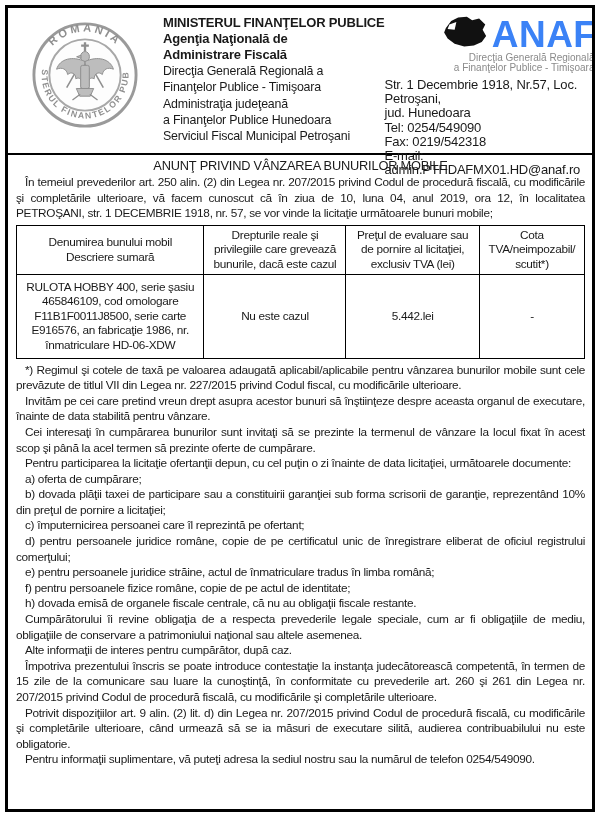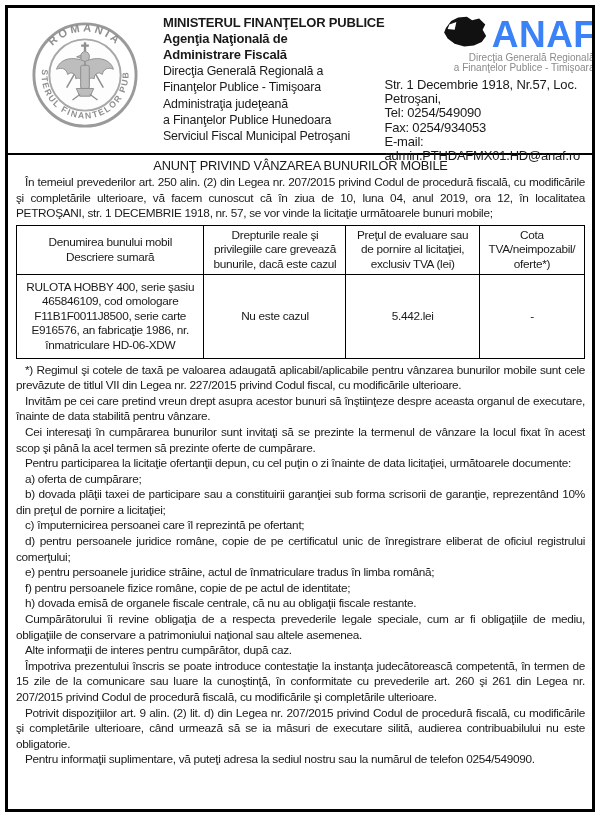--- a/index.html
+++ b/index.html
@@ -107,22 +107,23 @@
           <polygon points="7,12 15,9 13,18 5,17" fill="#fff"></polygon>
         </svg>
         <span class="anaf-word">ANAF</span>
       </div>
       <div class="anaf-caption">
         <div>Direcţia Generală Regională</div>
         <div>a Finanţelor Publice - Timişoara</div>
       </div>
       <div class="contact">
           <div>Str. 1 Decembrie 1918, Nr.57, Loc. Petroşani,</div>
+          <div>jud. Hunedoara</div>
           <div>Tel: 0254/549090</div>
-          <div>Fax: 0254/934053</div>
+          <div>Fax: 0219/542318</div>
           <div>E-mail:</div>
           <div>admin.PTHDAFMX01.HD@anaf.ro</div>
         </div>
     </div>
   </header>
 
   <main class="doc-body">
     <h1 class="doc-title">ANUNŢ PRIVIND VÂNZAREA BUNURILOR MOBILE</h1>
     <p class="para">În temeiul prevederilor art. 250 alin. (2) din Legea nr. 207/2015 privind Codul de procedură fiscală, cu modificările şi completările ulterioare, vă facem cunoscut că în ziua de 10, luna 04, anul 2019, ora 12, în localitatea PETROŞANI, str. 1 DECEMBRIE 1918, nr. 57, se vor vinde la licitaţie următoarele bunuri mobile;</p>
 
@@ -134,21 +135,21 @@
           <col class="c4">
         </colgroup>
       <thead>
         <tr>
             <th>Denumirea bunului mobil
 Descriere sumară</th>
             <th>Drepturile reale şi privilegiile care grevează bunurile, dacă este cazul</th>
             <th>Preţul de evaluare sau de pornire al licitaţiei, exclusiv TVA (lei)</th>
             <th>Cota
 TVA/neimpozabil/
-oferte*)</th>
+scutit*)</th>
           </tr>
       </thead>
       <tbody>
           <tr>
             <td>RULOTA HOBBY 400, serie şasiu 465846109, cod omologare F11B1F0011J8500, serie carte E916576, an fabricaţie 1986, nr. înmatriculare HD-06-XDW</td>
             <td>Nu este cazul</td>
             <td>5.442.lei</td>
             <td>-</td>
           </tr>
         </tbody>

